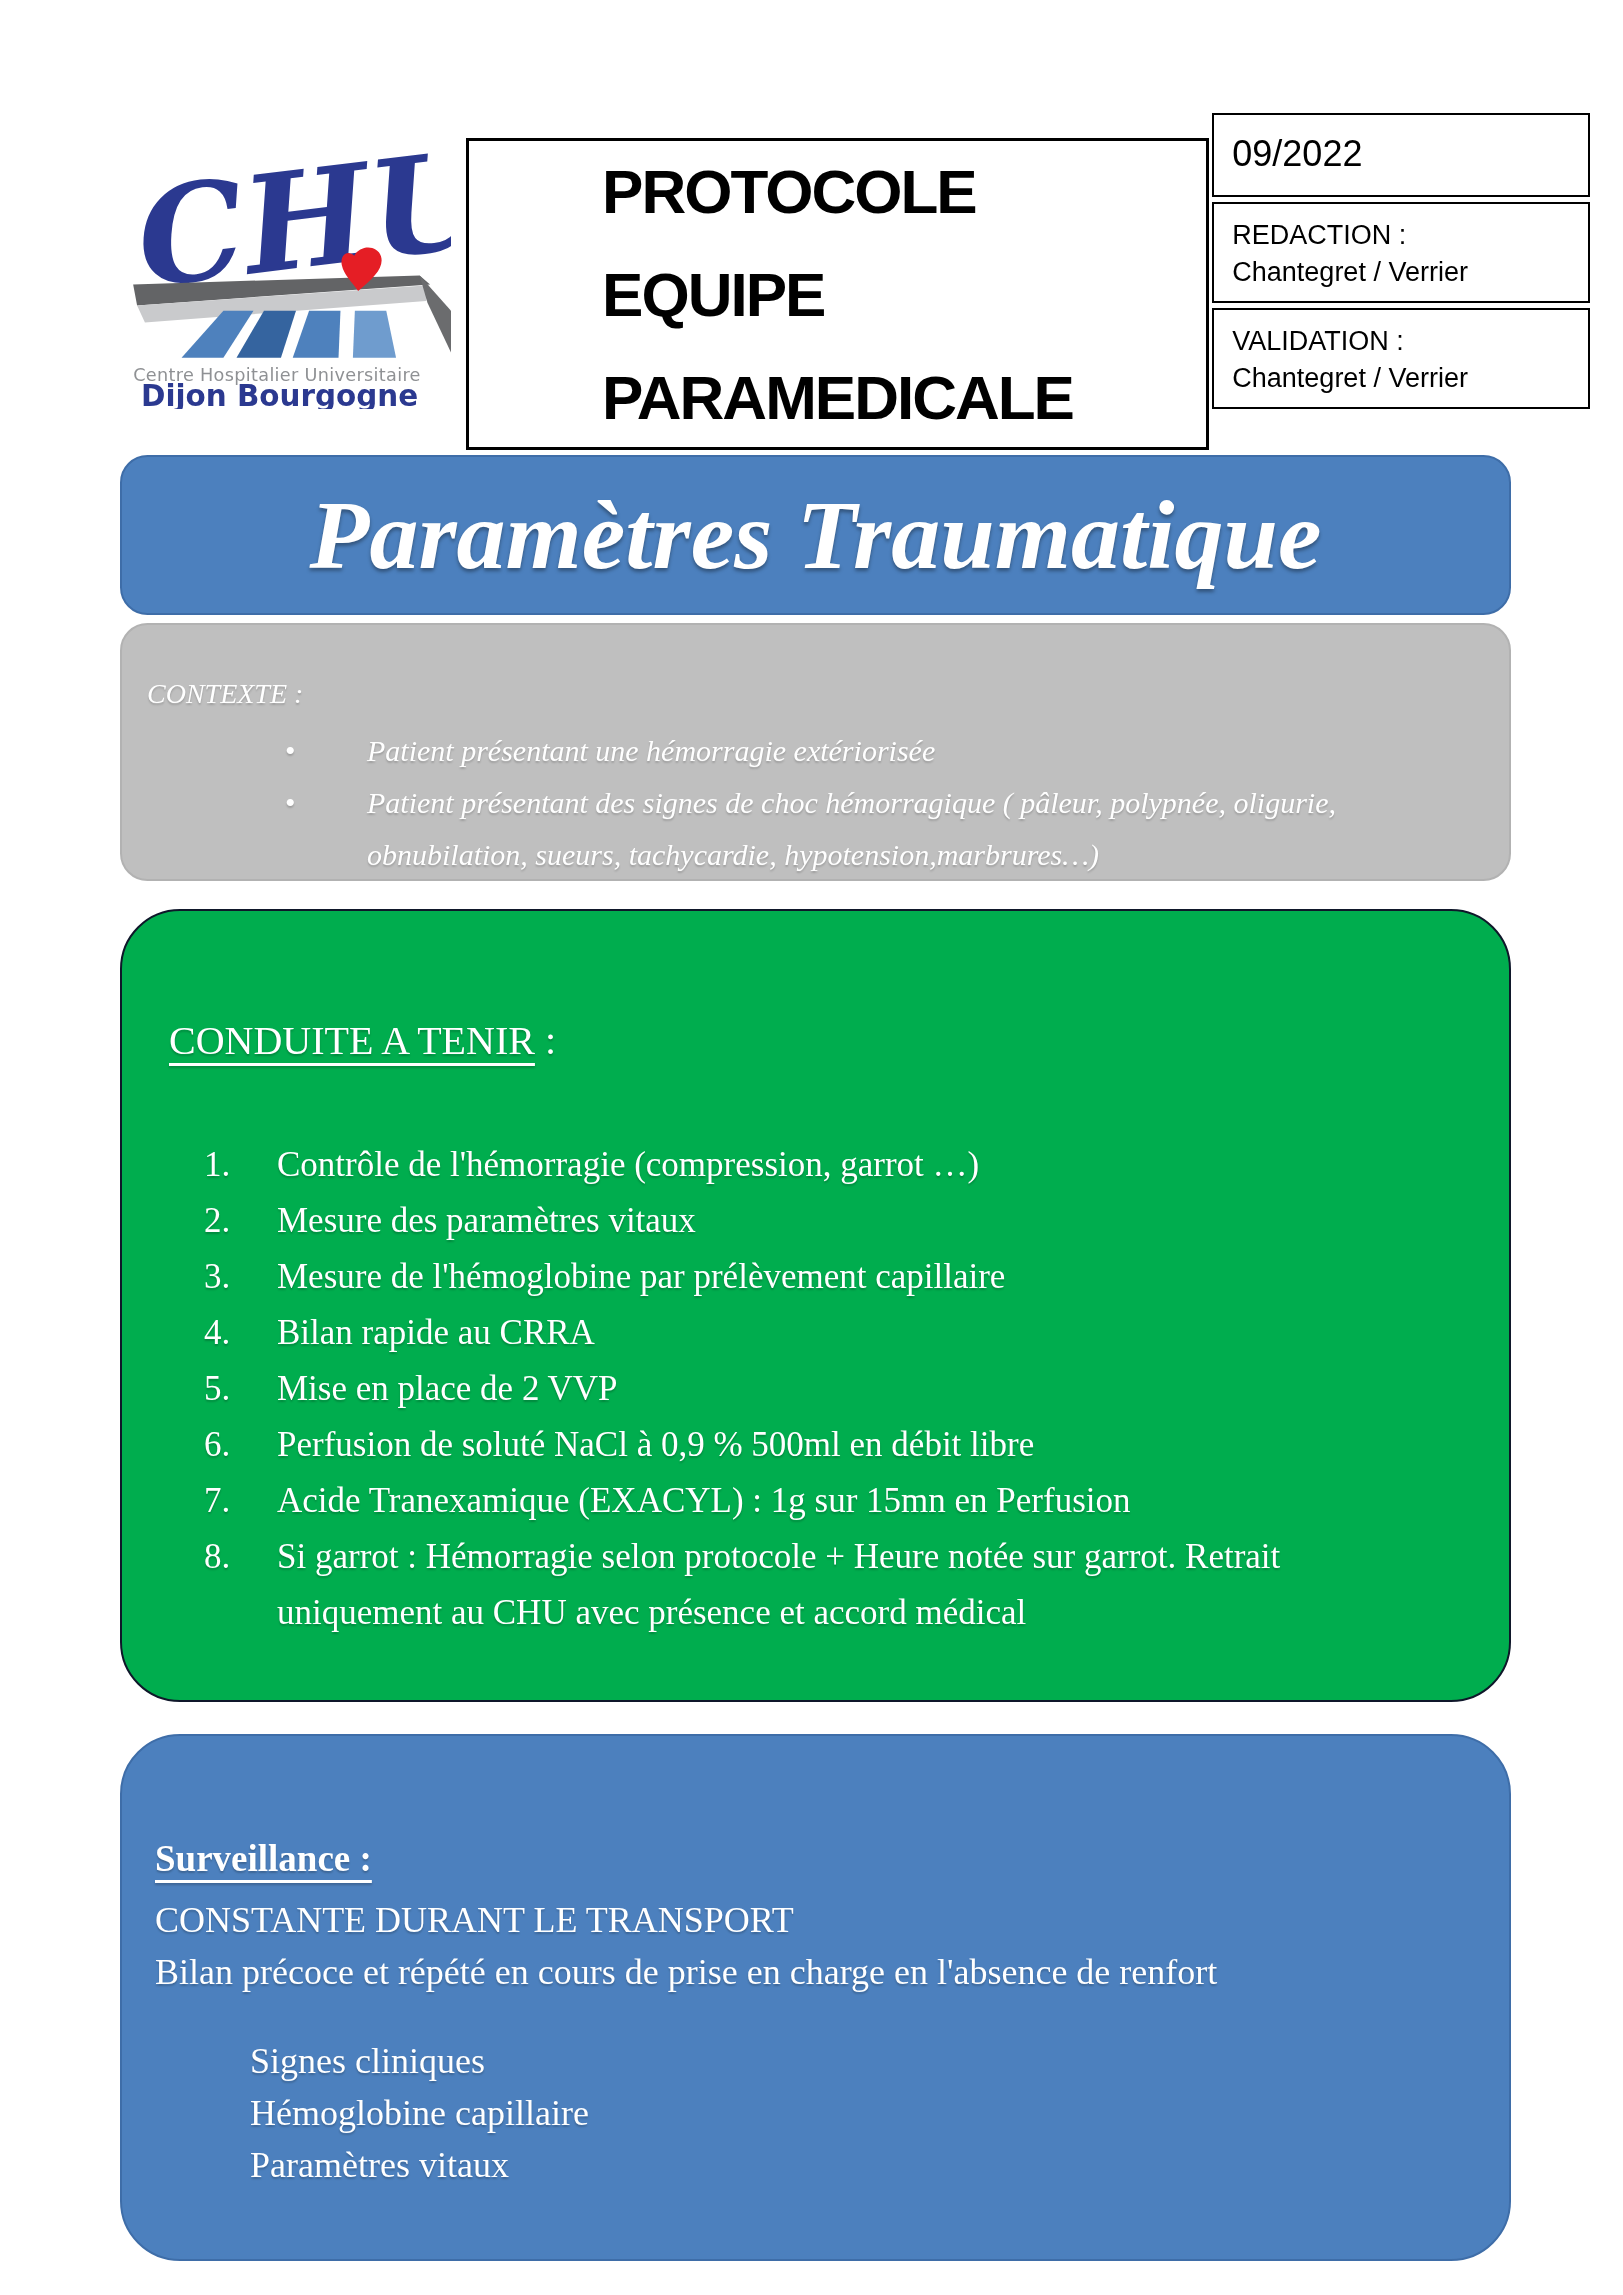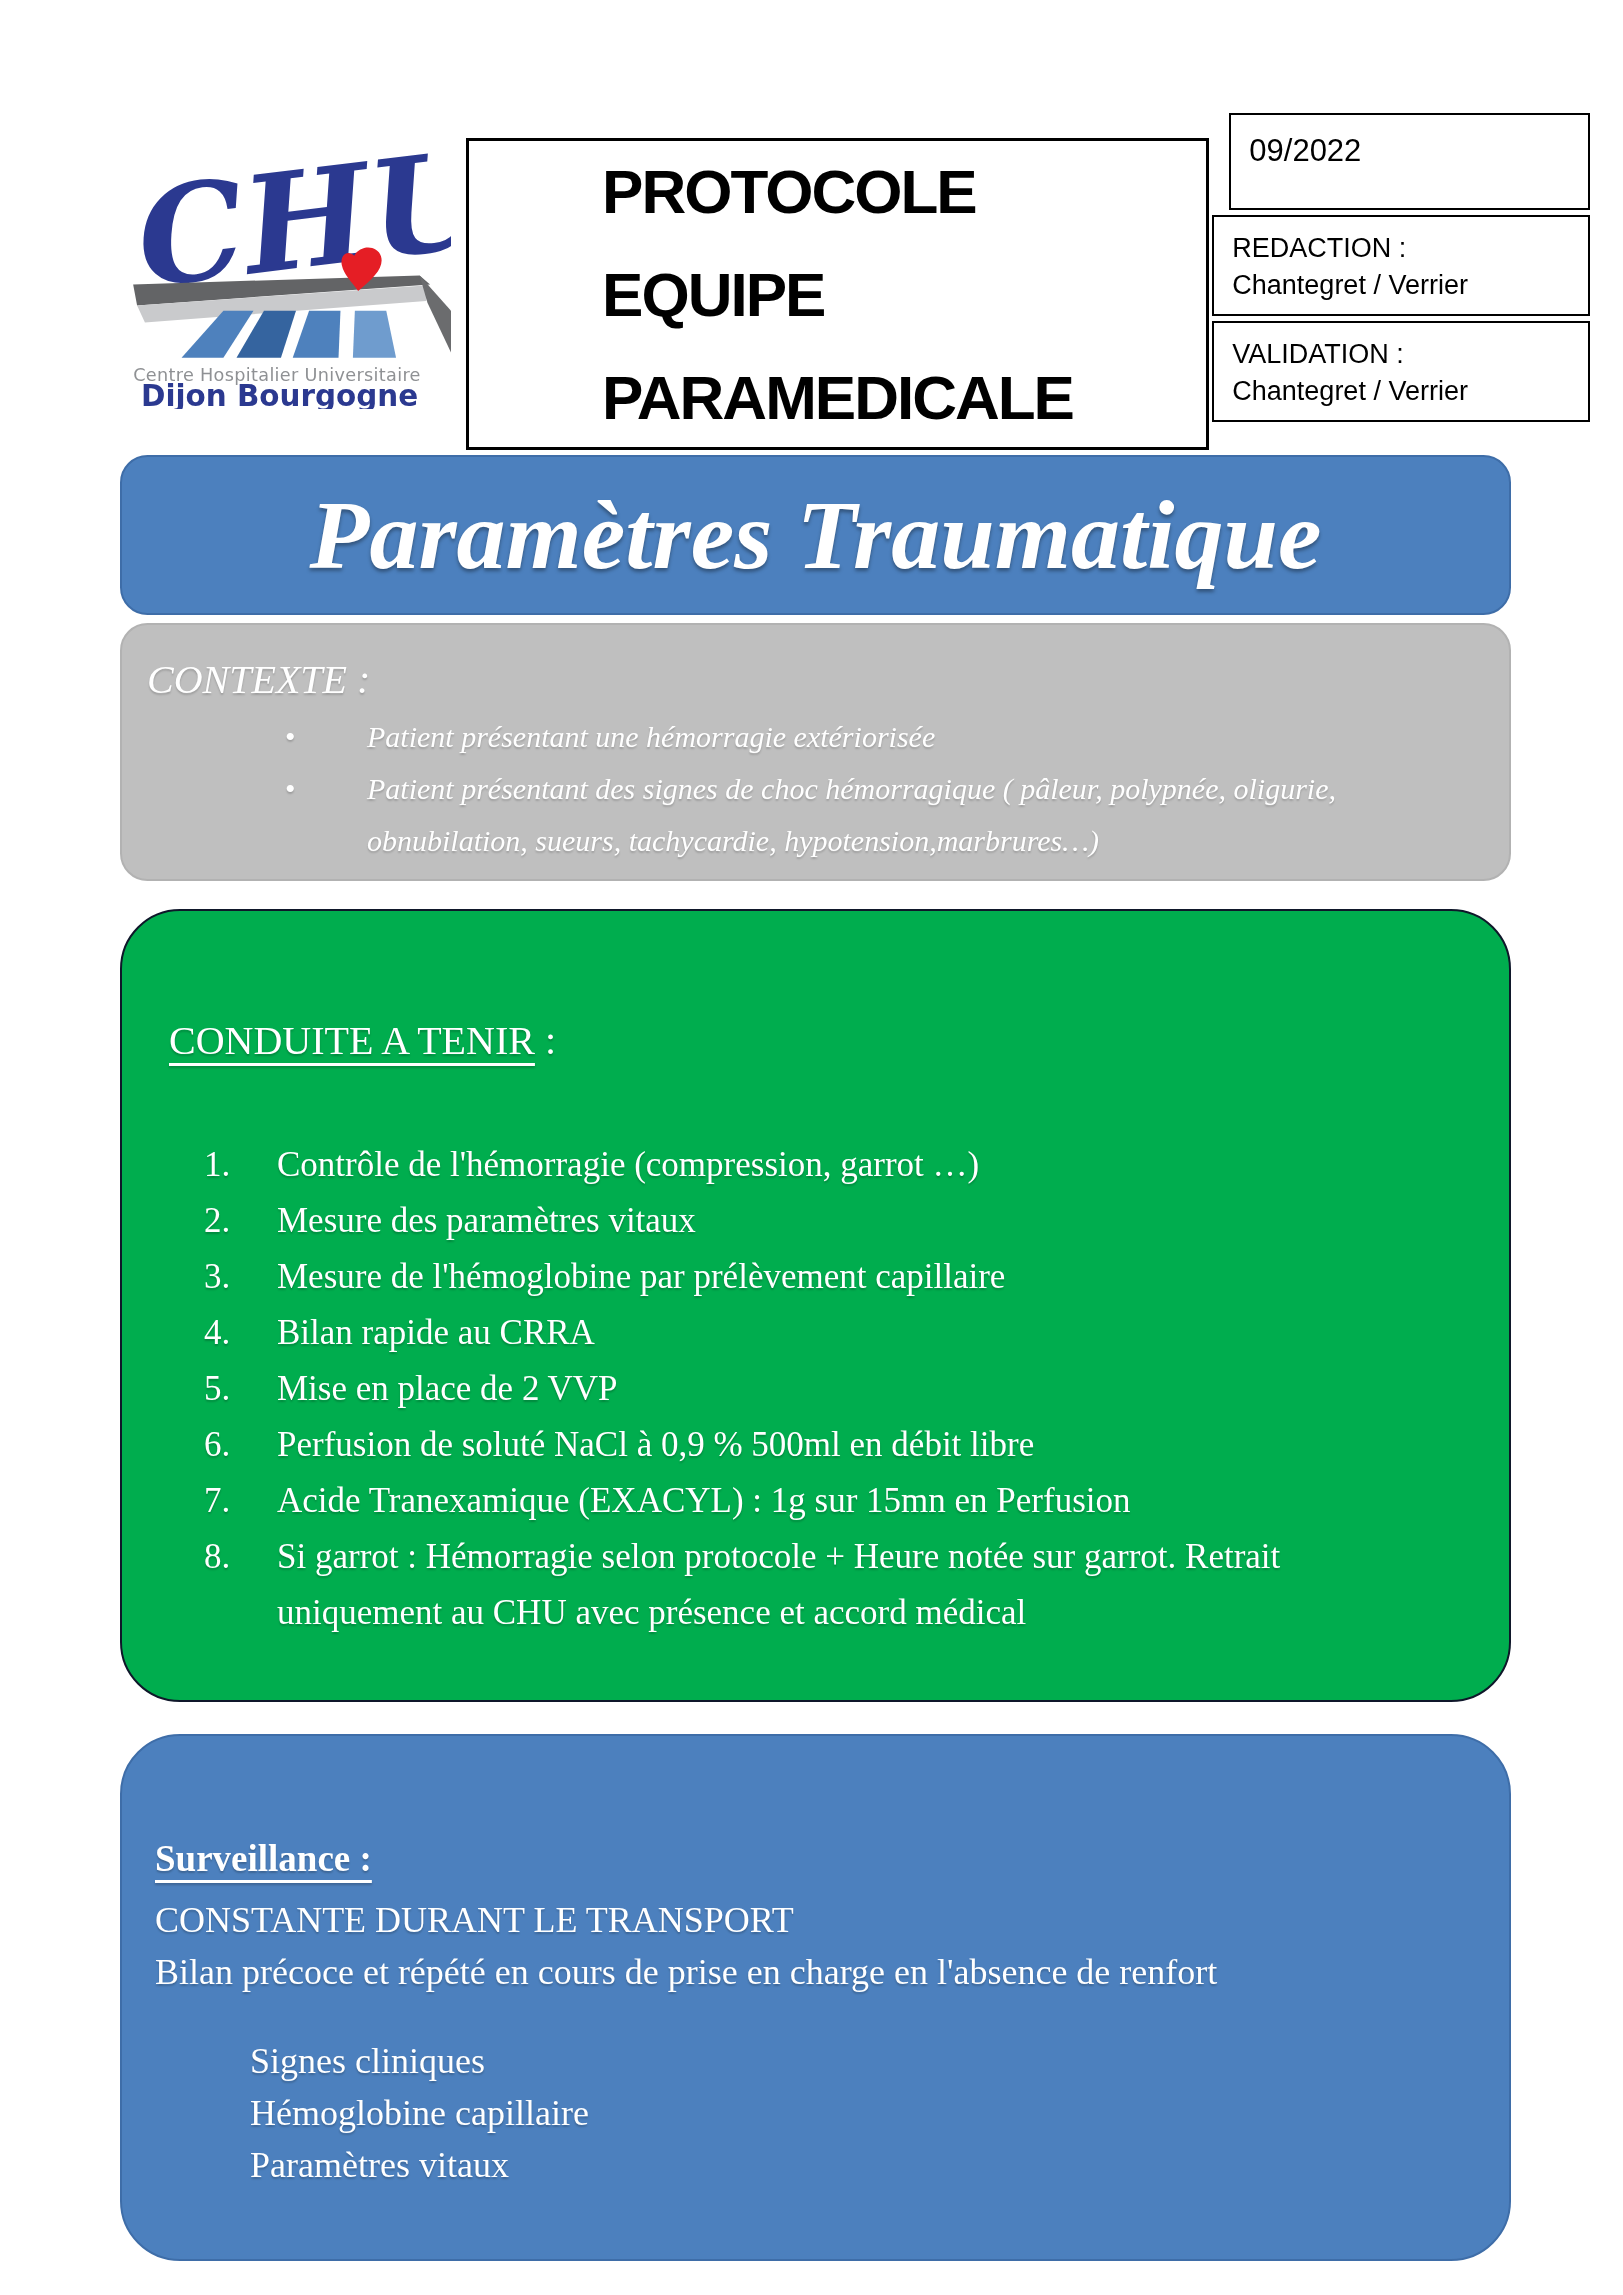--- a/index.html
+++ b/index.html
@@ -11,35 +11,35 @@
 
   .protocol-box{position:absolute;left:466px;top:110px;width:743px;height:312px;
       border:3.3px solid #000;box-sizing:border-box;
       display:flex;flex-direction:column;justify-content:center;align-items:center;
       font-family:"Liberation Sans","DejaVu Sans",sans-serif;margin-top:28px;}
   .pt-line{font-weight:700;font-size:62px;line-height:103px;letter-spacing:-2px;color:#000;white-space:nowrap;}
 
   .info-col{position:absolute;left:1212px;top:113px;width:378px;}
   .info-box{border:2.6px solid #000;box-sizing:border-box;background:#fff;
       font-family:"Liberation Sans","DejaVu Sans",sans-serif;color:#000;}
-  .date-box{height:97px;padding:18.3px 0 0 18.3px;font-size:31px;margin-left:17px;}
+  .date-box{height:84px;padding:18.3px 0 0 18.3px;font-size:36px;}
   .red-box,.val-box{height:101px;margin-top:5.2px;padding:13px 0 0 18.3px;font-size:27px;line-height:37px;}
 
   
   .banner{position:absolute;left:120px;top:455px;width:1391px;height:160px;
       background:#4c80be;border:2.6px solid #3e6da8;box-sizing:border-box;border-radius:27.5px;
       display:flex;align-items:center;justify-content:center;}
   .banner h1{margin:0;font-weight:700;font-style:italic;font-size:98px;color:#fff;white-space:nowrap;
       text-shadow:0 3.3px 3.9px rgba(0,0,0,0.35);}
 
   .context{position:absolute;left:120px;top:623px;width:1391px;height:258px;
       background:#bfbfbf;border:2px solid #b2b2b2;box-sizing:border-box;border-radius:27.5px;
       color:#fff;font-style:italic;font-size:30px;line-height:52px;padding-top:29px;
       text-shadow:0 2px 2px rgba(0,0,0,0.18);}
-  .ctx-heading{margin-left:25px;font-size:40px;}
+  .ctx-heading{margin-left:25px;font-size:28px;margin-top:14px;}
   .context ul{margin:5.2px 0 0 0;padding:0 26px 0 245px;list-style:none;}
   .context li{white-space:pre;}
   .context li::before{content:"\2022";display:inline-block;width:82px;margin-left:-82px;font-style:normal;}
 
   .conduite{position:absolute;left:120px;top:909px;width:1391px;height:793px;
       background:#00ad4e;border:2px solid #0f172a;box-sizing:border-box;border-radius:60px;
       color:#fff;font-size:35px;text-shadow:0 2px 2px rgba(0,0,0,0.22);}
   .cond-heading{margin:106px 0 0 47px;font-size:40px;}
   .u{text-decoration:underline;text-decoration-thickness:3.3px;text-underline-offset:8.5px;}
   .conduite ol{margin:73px 0 0 0;padding:0 19.6px 0 155px;list-style:none;counter-reset:step;}

